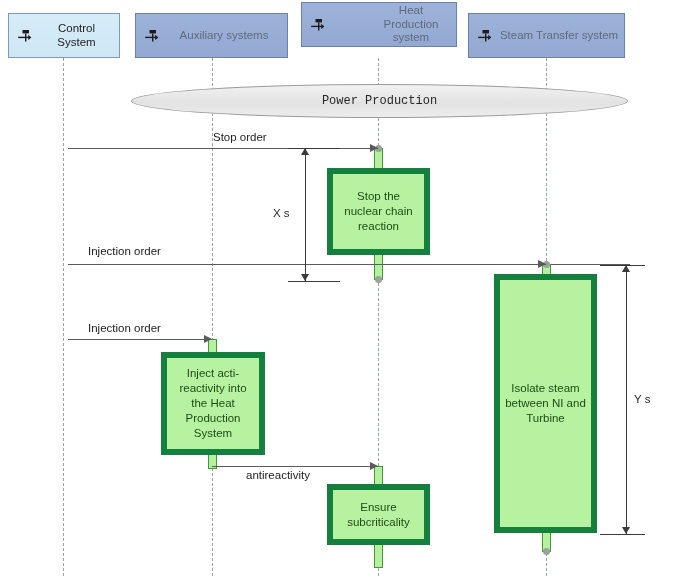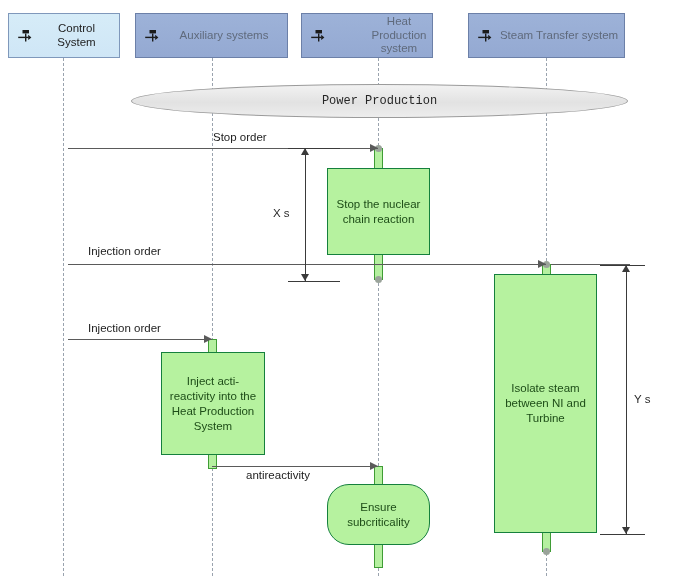--- a/index.html
+++ b/index.html
@@ -86,21 +86,21 @@
   }
   .endball{
     position:absolute;width:7px;height:7px;border-radius:50%;
     background:#9aa39a;
   }
 
   
   .action{
     position:absolute;
     background:#b6f29f;
-    border:1px solid #15803d;
+    border:6px solid #15803d;
     box-sizing:border-box;
     display:flex;align-items:center;justify-content:flex-end;
     text-align:center;
     font-size:11.5px;line-height:15px;
     color:#1e4d18;
     padding:2px 4px;
   }
 
   
   .durline{
@@ -146,21 +146,21 @@
       <span class="porticon">
         <svg width="18" height="18" viewBox="0 0 18 18">
           <rect x="7.5" y="3" width="6.5" height="3.4" fill="#1b1b1b"></rect>
           <line x1="10.7" y1="6.4" x2="10.7" y2="14.5" stroke="#1b1b1b" stroke-width="1.4"></line>
           <line x1="3.2" y1="10.4" x2="13.6" y2="10.4" stroke="#1b1b1b" stroke-width="1.4"></line>
           <polygon points="13.2,7.8 16.4,10.4 13.2,13 " fill="#1b1b1b"></polygon>
         </svg>
       </span>
       <span class="actorlabel">Auxiliary systems</span>
     </div>
-    <div class="actorbox secondary" style="left: 301px; top: 13px; width: 132px; height: 45px; gap: 44px;">
+    <div class="actorbox secondary" style="left: 301px; top: 2px; width: 156px; height: 45px; gap: 44px;">
       <span class="porticon">
         <svg width="18" height="18" viewBox="0 0 18 18">
           <rect x="7.5" y="3" width="6.5" height="3.4" fill="#1b1b1b"></rect>
           <line x1="10.7" y1="6.4" x2="10.7" y2="14.5" stroke="#1b1b1b" stroke-width="1.4"></line>
           <line x1="3.2" y1="10.4" x2="13.6" y2="10.4" stroke="#1b1b1b" stroke-width="1.4"></line>
           <polygon points="13.2,7.8 16.4,10.4 13.2,13 " fill="#1b1b1b"></polygon>
         </svg>
       </span>
       <span class="actorlabel">Heat Production system</span>
     </div>
@@ -183,21 +183,21 @@
     <div class="activation" style="left: 374px; top: 466px; width: 9px; height: 102px;"></div>
     <div class="activation" style="left: 542px; top: 264px; width: 9px; height: 288px;"></div>
     <div class="endball" style="left: 543px; top: 261px;"></div>
     <div class="endball" style="left: 543px; top: 548px;"></div>
     <div class="action" style="left: 327px; top: 168px; width: 103px; height: 87px;">
       <span>Stop the nuclear chain reaction</span>
     </div>
     <div class="action" style="left: 161px; top: 352px; width: 104px; height: 103px;">
       <span>Inject acti-reactivity into the Heat Production System</span>
     </div>
-    <div class="action" style="left: 327px; top: 484px; width: 103px; height: 61px; border-radius: 22px;">
+    <div class="action" style="left: 327px; top: 484px; width: 103px; height: 61px;">
       <span>Ensure subcriticality</span>
     </div>
     <div class="action" style="left: 494px; top: 274px; width: 103px; height: 259px;">
       <span>Isolate steam between NI and Turbine</span>
     </div>
     <div class="msgline" style="left: 68px; top: 148px; width: 310px;"></div>
     <div class="arrowhead right" style="left: 370px; top: 144px;"></div>
     <div class="msglabel" style="left: 213px; top: 131px;">Stop order</div>
     <div class="msgline" style="left: 68px; top: 264px; width: 478px;"></div>
     <div class="arrowhead right" style="left: 538px; top: 260px;"></div>

